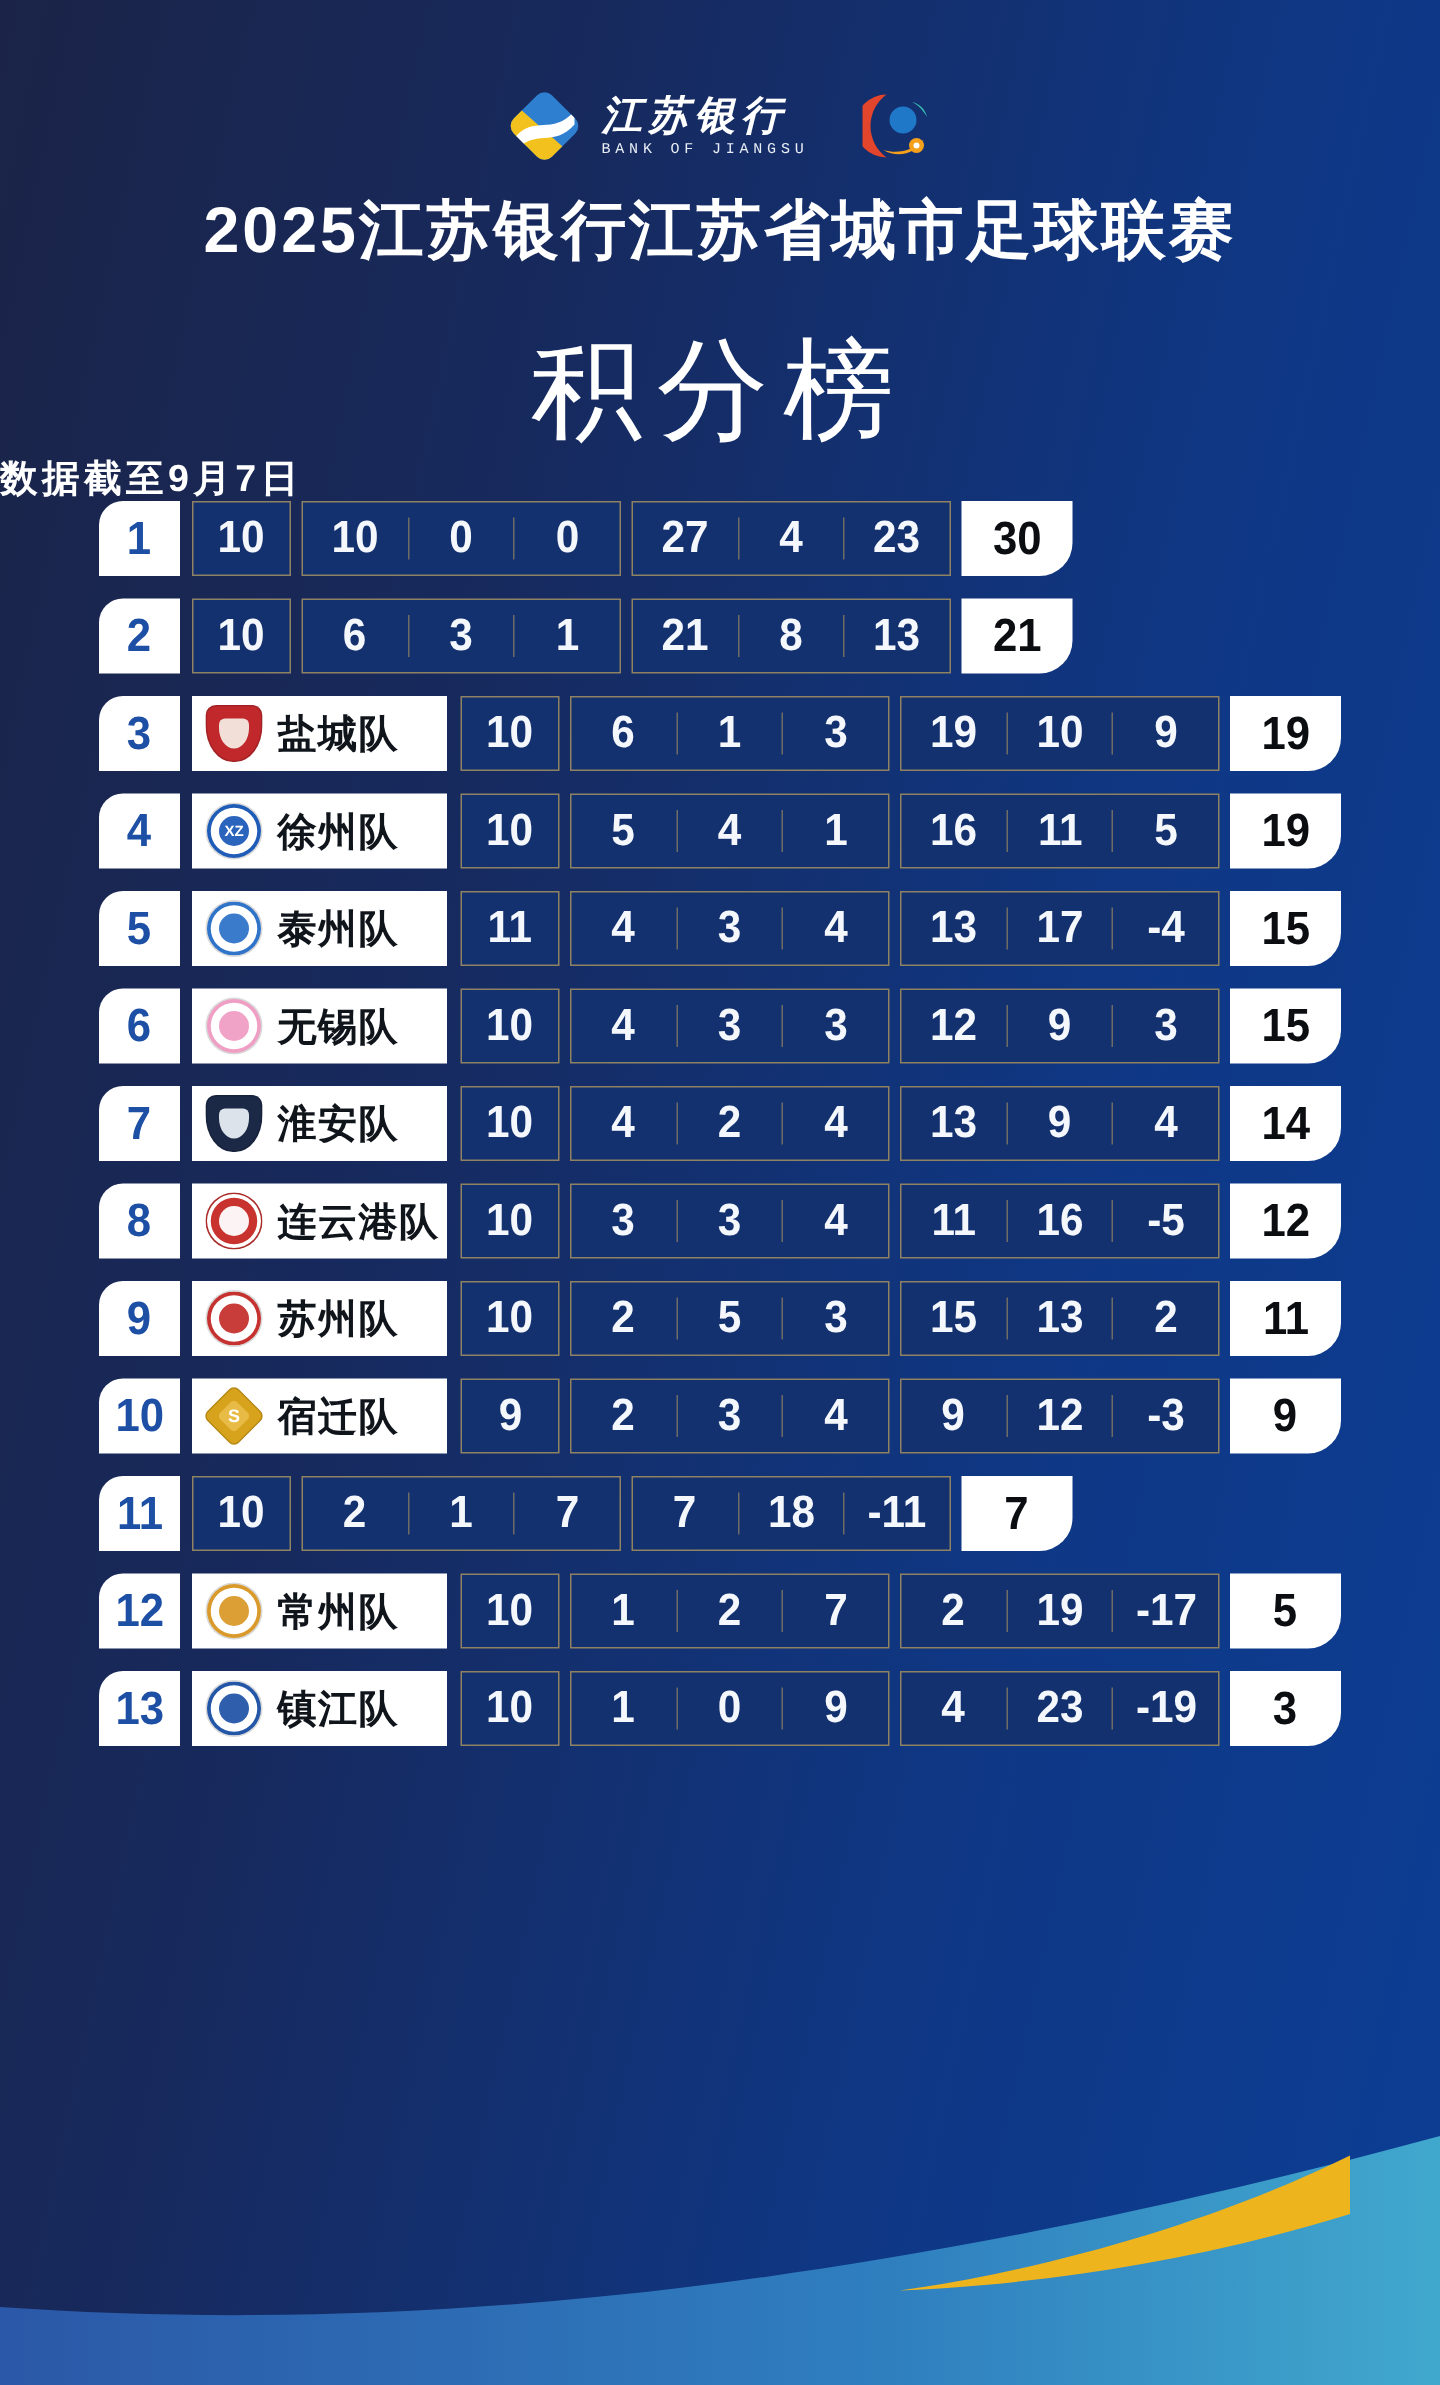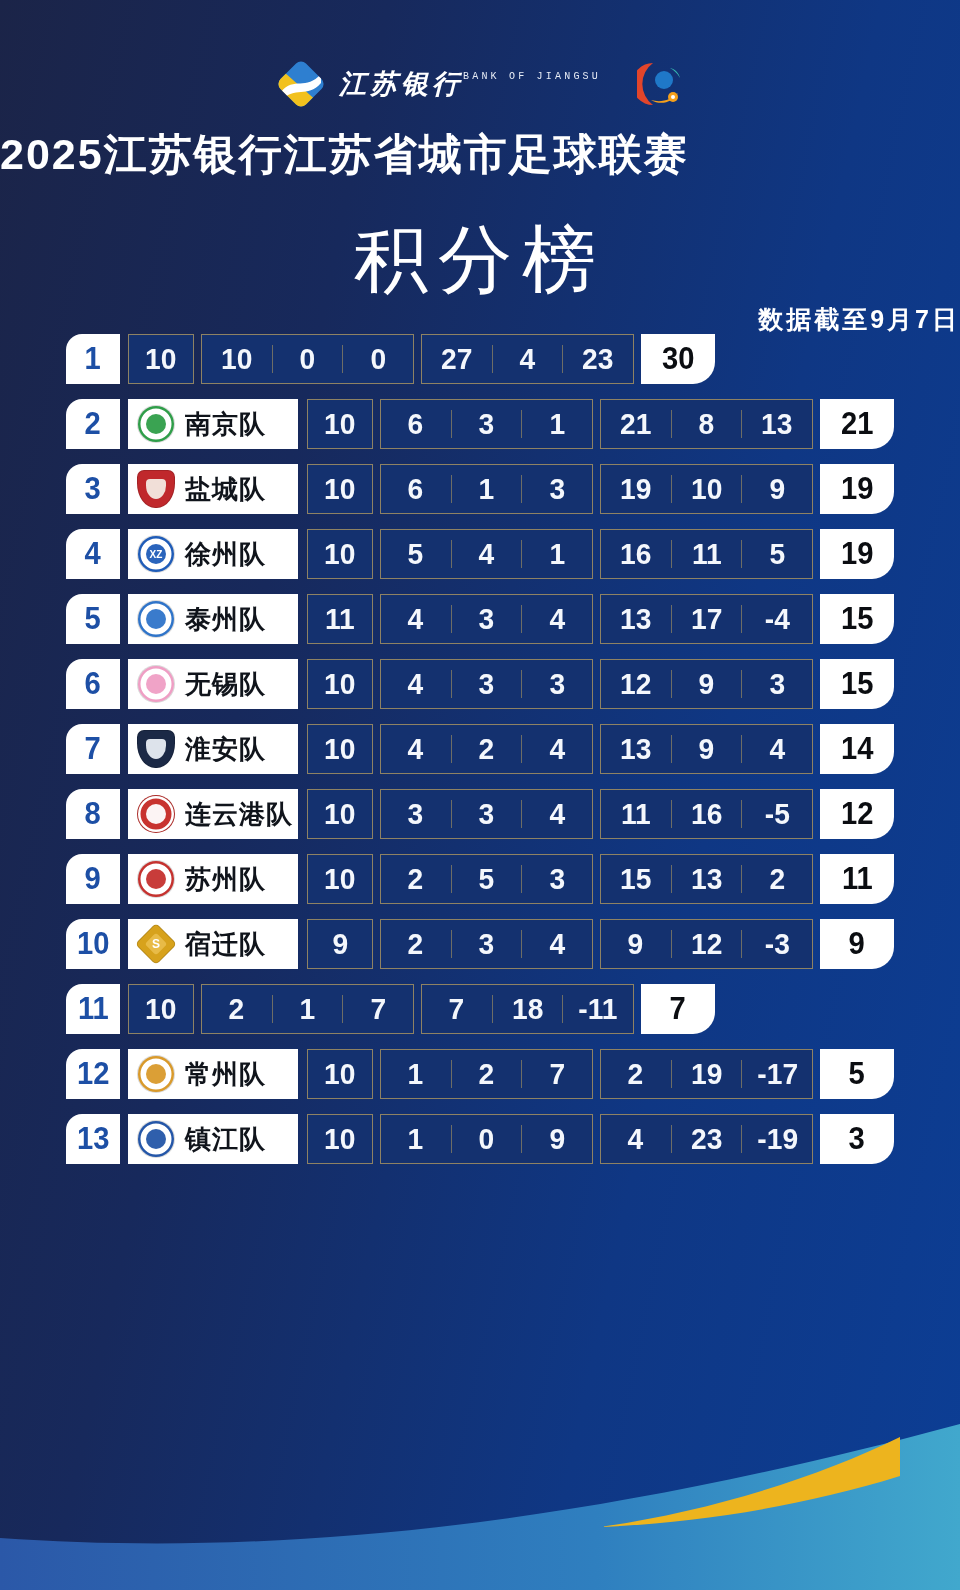--- a/index.html
+++ b/index.html
@@ -12,42 +12,42 @@
     color:#fff;
   }
   .content{position:relative;z-index:2;}
 
   
   .logo-row{
     margin-top:54px;height:60px;
     display:flex;justify-content:center;align-items:center;gap:36px;
   }
   .logo-group{display:flex;align-items:center;gap:12px;}
-  .logo-text{display:flex;flex-direction:row;justify-content:center;}
+  .logo-text{display:flex;flex-direction:column;justify-content:center;}
   .logo-cn{font-family:"DejaVu Serif",serif;font-style:italic;font-weight:700;color:#fff;}
   .bank .logo-cn{font-size:27px;letter-spacing:4px;line-height:30px;}
   .bank .logo-en{font-family:Liberation Mono, monospace;font-size:10px;letter-spacing:3.2px;color:#e8edf6;margin-top:2px;}
   .league .logo-cn{font-size:19px;letter-spacing:2px;line-height:24px;}
   .league .logo-en{font-size:9.5px;font-weight:700;letter-spacing:1.1px;color:#e8edf6;margin-top:2px;}
 
   
   .main-title{
-    margin-top:14px;
+    margin-top:14px;text-align:center;
     font-size:43px;font-weight:900;letter-spacing:2px;line-height:52px;color:#fff;
   }
   .subtitle{
     margin-top:5px;text-align:center;
     font-size:19px;font-weight:800;letter-spacing:.5px;line-height:22px;color:#f2f5fb;
   }
   .board-title{
     margin-top:40px;text-align:center;
     font-size:74px;font-weight:400;letter-spacing:10px;line-height:80px;color:#fff;
   }
   .date-note{
-    margin-top:4px;text-align:right;
+    margin-top:4px;text-align:left;
     font-size:25px;font-weight:700;letter-spacing:3px;line-height:30px;color:#fff;
   }
 
   
   .table{width:828px;margin:0 auto;}
   .labels{
     margin-top:52px;margin-bottom:7px;
     display:flex;align-items:center;height:24px;
     font-size:17px;font-weight:700;color:#fff;
   }
@@ -190,27 +190,20 @@
     </div>
     <div class="ptsbox">
       <span class="val num">30</span>
     </div>
   </div>
 
   <div class="trow">
     <div class="rankbox">
       <span class="rank num">2</span>
     </div>
-    <div class="teambox">
-      <span class="crest shape-circle" style="--c1: #ffffff; --c2: #2f9e49;">
-        <span class="crest-inner"></span>
-        <span class="crest-label"></span>
-      </span>
-      <span class="tname">南京队</span>
-    </div>
     <div class="cell cell-played">
       <span class="val num">10</span>
     </div>
     <div class="cellgroup grp-wdl">
       <span class="sub">
                 <span class="val num">6</span>
               </span>
       <span class="sep"></span>
       <span class="sub">
                 <span class="val num">3</span>

